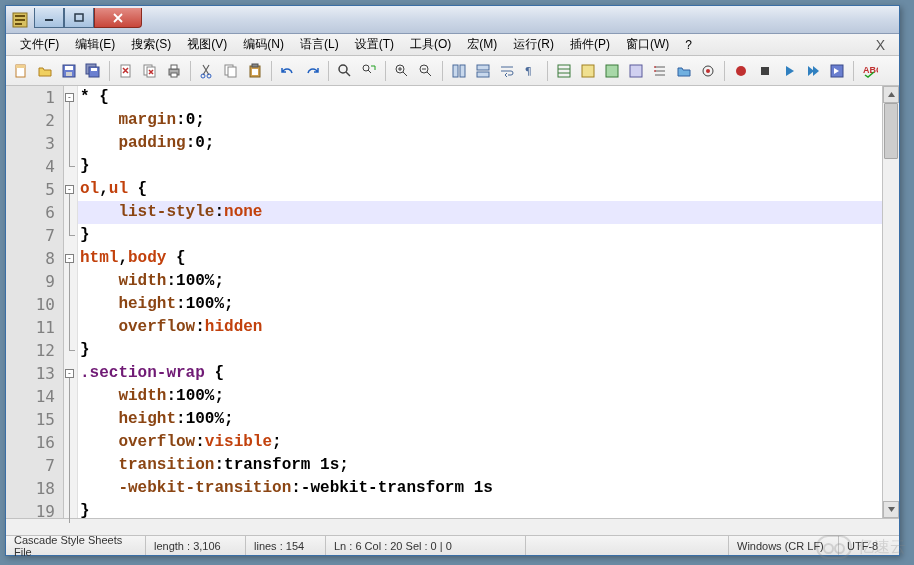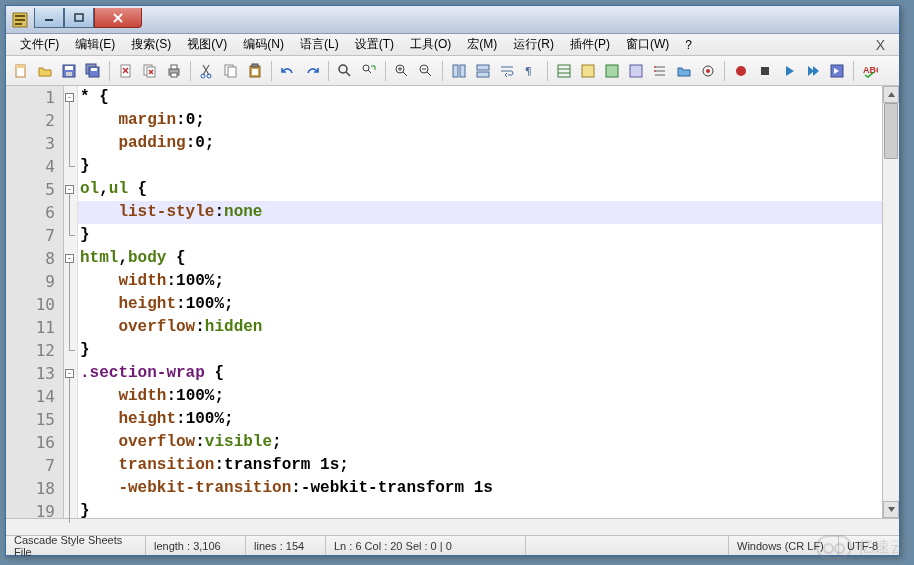--- a/index.html
+++ b/index.html
@@ -39,21 +39,21 @@
 .fold-box { width: 9px; height: 9px; border: 1px solid #808080; position: absolute; left: 1px; top: 7px; background: #fff; display: flex; align-items: center; justify-content: center; font-size: 8px; line-height: 1; color: #555; font-family: monospace; }
 .fold-line { position: absolute; left: 5px; top: 0; bottom: 0; width: 1px; background: #a0a0a0; }
 .fold-line.top { top: 16px; }
 .fold-line.bot { bottom: 11px; }
 .fold-corner { position: absolute; left: 5px; bottom: 11px; width: 6px; height: 1px; background: #a0a0a0; }
 
 .code-area { flex: 1; font-family: Consolas, "Courier New", monospace; font-size: 16px; font-weight: bold; line-height: 23px; white-space: pre; color: #000; overflow: hidden; }
 .code-line { height: 23px; padding-left: 2px; }
 .code-line.hl { background: #e8e8ff; }
 .c-sel { color: #000; }
-.c-kw { color: #4d7c0f; text-align: center; }
+.c-kw { color: #c2410c; text-align: center; }
 .c-punct { color: #000; }
 .c-prop { color: #8b4513; }
 .c-val { color: #000; }
 .c-cls { color: #701a75; }
 
 .vscroll { width: 17px; background: #f0f0f0; border-left: 1px solid #c2c2c2; position: relative; }
 .vscroll .arrow { height: 17px; background: #e4e4e4; border: 1px solid #b5b5b5; display: flex; align-items: center; justify-content: center; cursor: pointer; }
 .vscroll .thumb { position: absolute; top: 17px; left: 1px; right: 1px; height: 56px; background: #cdcdcd; border: 1px solid #a5a5a5; border-radius: 1px; cursor: pointer; }
 .vscroll .arrow.down { position: absolute; bottom: 0; left: 0; right: 0; }
 

